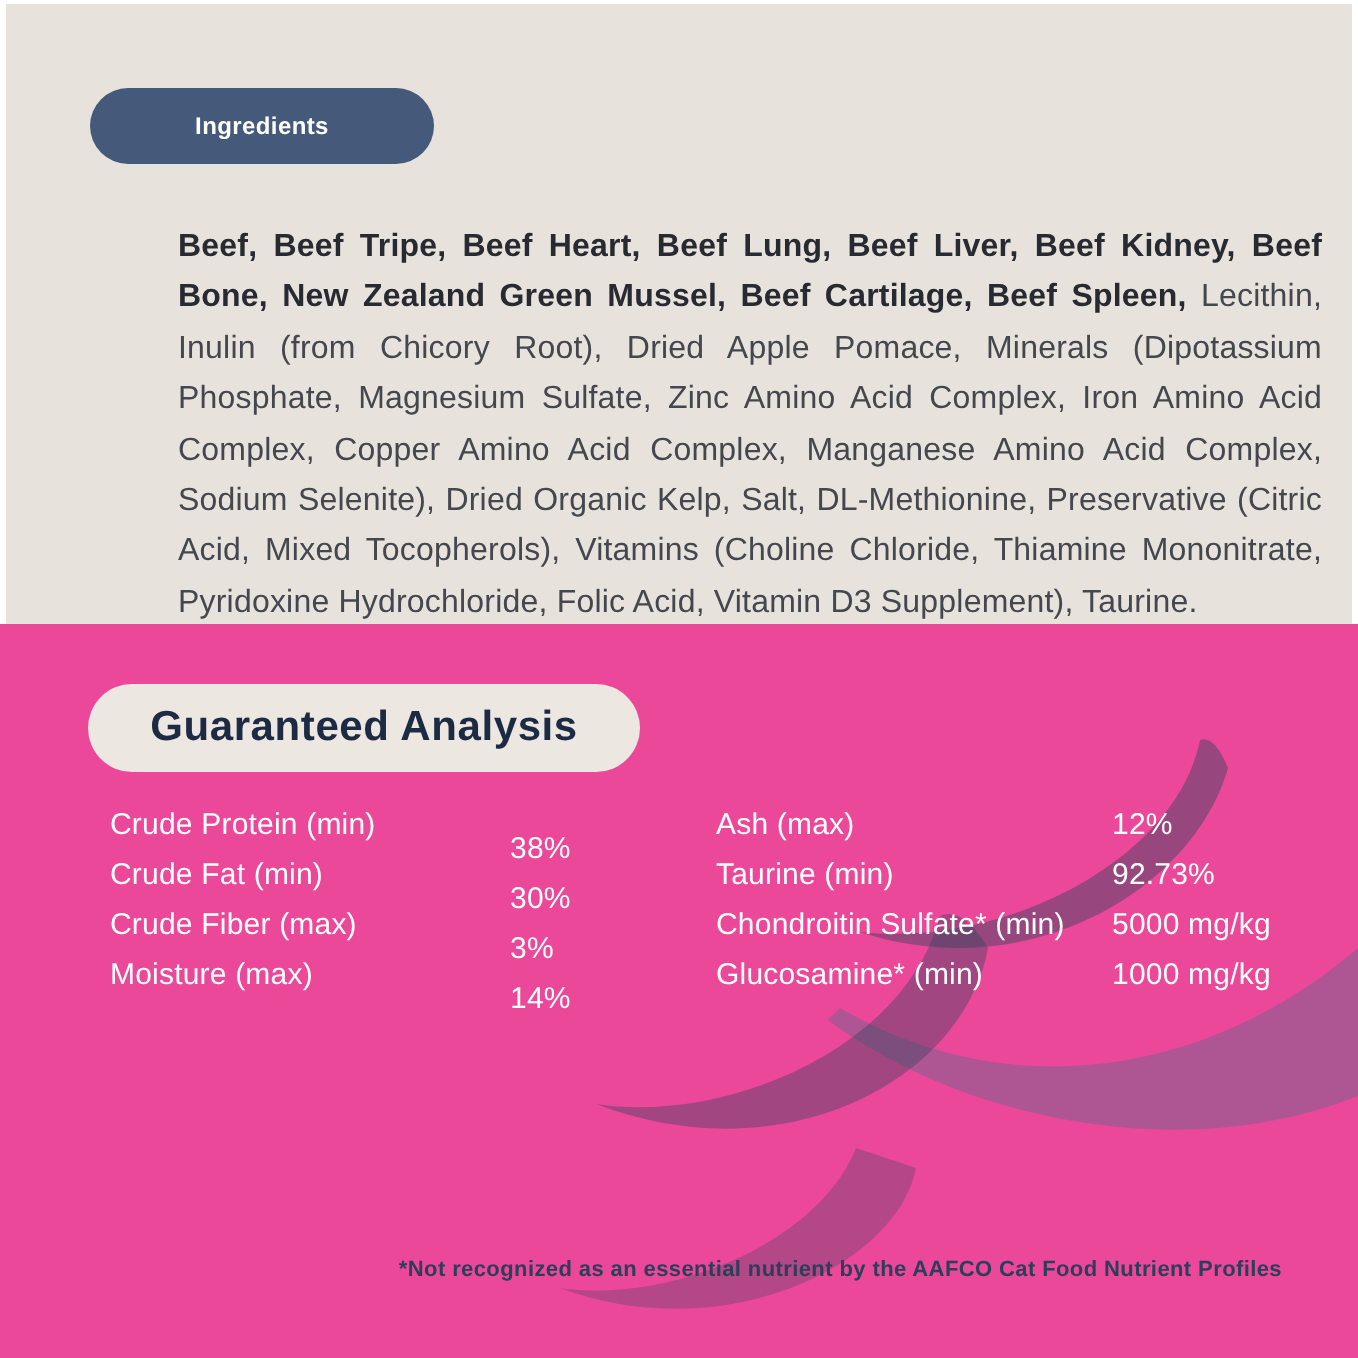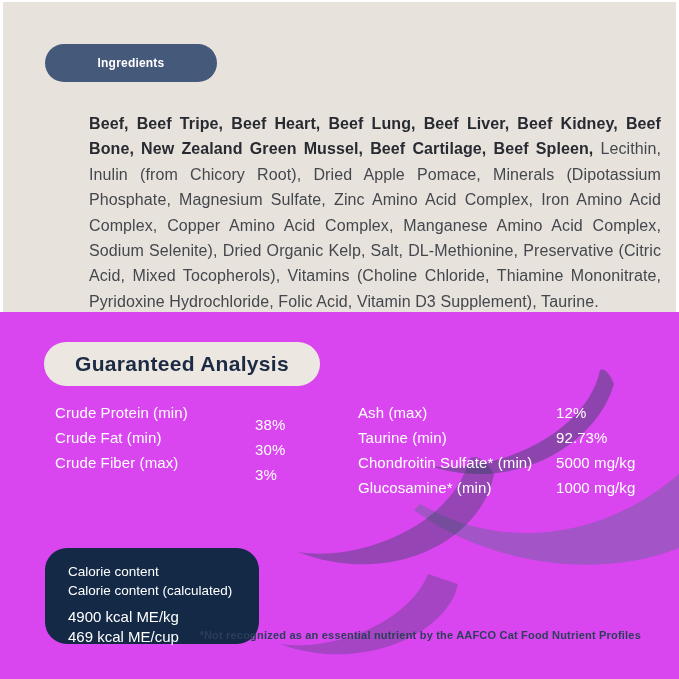--- a/index.html
+++ b/index.html
@@ -24,21 +24,21 @@
   .ingredients-text{
     position:absolute;left:50px;top:93px;width:572px;
     font-size:16px;line-height:25.4px;
     text-align:justify;color:#45474e;letter-spacing:.1px;margin-left:36px;
   }
   .ingredients-text .bold-part{font-weight:700;color:#282a31;}
 
   
   .bottom-section{
     position:absolute;left:0;top:312px;width:679px;height:367px;
-    background:#d946ef;overflow:hidden;
+    background:#ec4899;overflow:hidden;
   }
   .watermark{position:absolute;left:0;top:0;width:679px;height:367px;pointer-events:none;}
 
   .pill-ga{
     position:absolute;left:44px;top:30px;width:276px;height:44px;
     background:#ece7e1;border-radius:22px;
     display:flex;align-items:center;justify-content:center;
     color:#1c2a44;font-size:21px;font-weight:600;letter-spacing:.3px;
   }
 
@@ -96,20 +96,24 @@
         <span class="analysis-value">38%</span>
       </div>
       <div class="analysis-row">
         <span class="analysis-label">Crude Fat (min)</span>
         <span class="analysis-value">30%</span>
       </div>
       <div class="analysis-row">
         <span class="analysis-label">Crude Fiber (max)</span>
         <span class="analysis-value">3%</span>
       </div>
+      <div class="analysis-row">
+        <span class="analysis-label">Moisture (max)</span>
+        <span class="analysis-value">14%</span>
+      </div>
     </div>
 
     <div class="analysis-col col-right">
       <div class="analysis-row">
         <span class="analysis-label">Ash (max)</span>
         <span class="analysis-value">12%</span>
       </div>
       <div class="analysis-row">
         <span class="analysis-label">Taurine (min)</span>
         <span class="analysis-value">92.73%</span>
@@ -117,26 +121,16 @@
       <div class="analysis-row">
         <span class="analysis-label">Chondroitin Sulfate* (min)</span>
         <span class="analysis-value">5000 mg/kg</span>
       </div>
       <div class="analysis-row">
         <span class="analysis-label">Glucosamine* (min)</span>
         <span class="analysis-value">1000 mg/kg</span>
       </div>
     </div>
 
-    <div class="calorie-card">
-      <div class="cal-label">
-        <div>Calorie content</div>
-        <div>Calorie content (calculated)</div>
-      </div>
-      <div class="cal-values">
-        <div>4900 kcal ME/kg</div>
-        <div>469 kcal ME/cup</div>
-      </div>
-    </div>
 
     <div class="footnote">*Not recognized as an essential nutrient by the AAFCO Cat Food Nutrient Profiles</div>
   </div>
 </div>
 
 </body></html>

